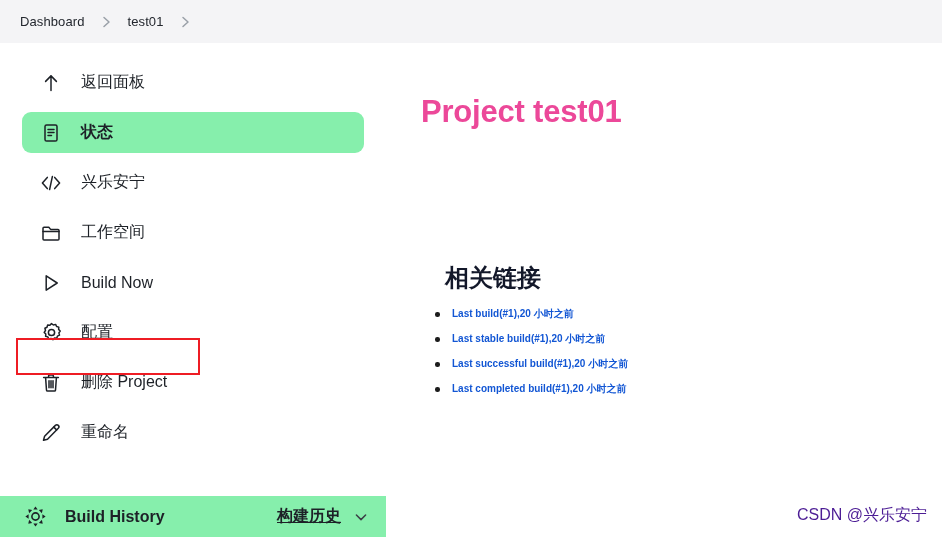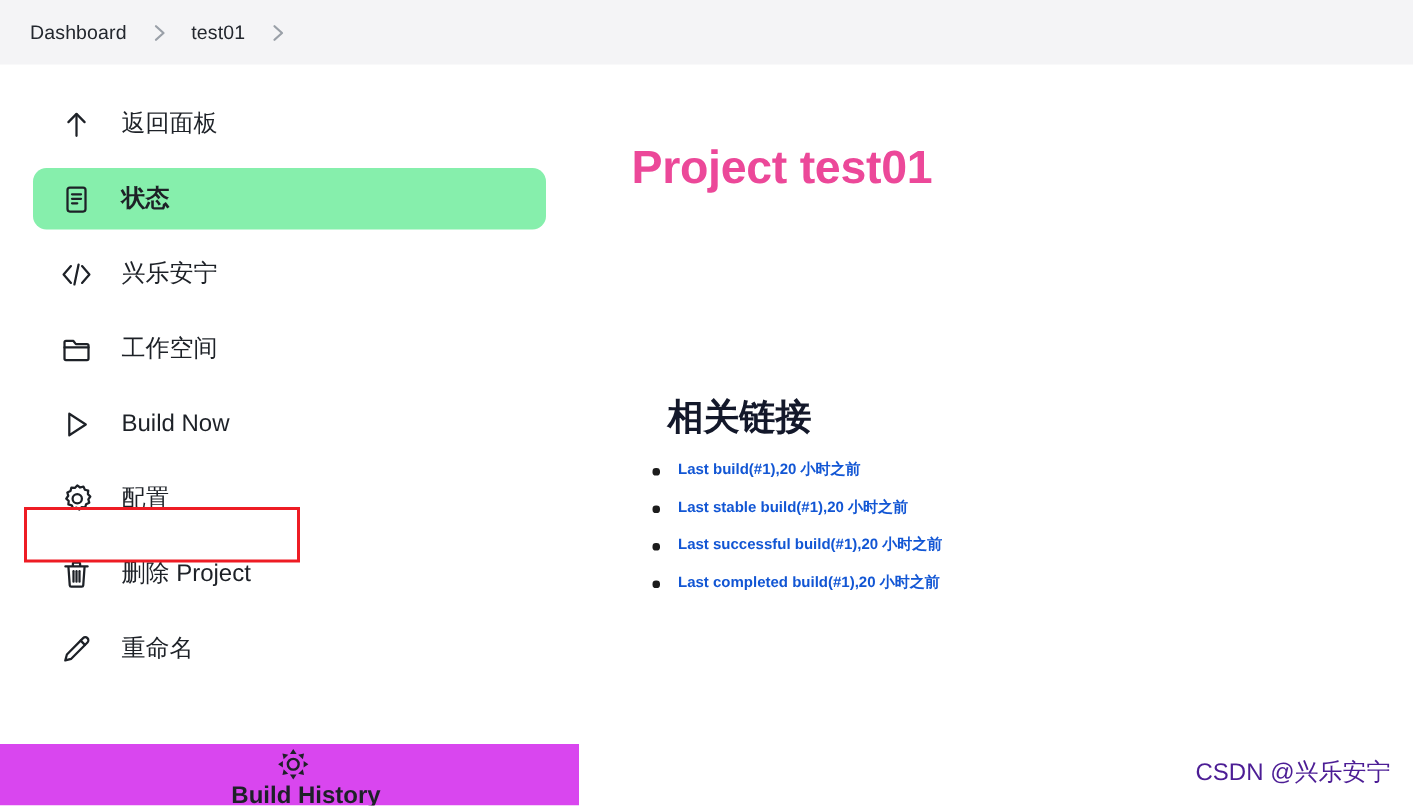--- a/index.html
+++ b/index.html
@@ -107,26 +107,25 @@
     pointer-events: none;
   }
 
   
   .sidebar-footer {
     position: absolute;
     left: 0;
     top: 453px;
     width: 386px;
     height: 41px;
-    background: #d946ef;
+    background: #86efac;
     display: flex;
     align-items: center;
     box-sizing: border-box;
     padding: 0 17px 0 22px;
-    flex-direction: column;
   }
   .bh-icon {
     width: 26px;
     height: 26px;
     flex: 0 0 26px;
     display: flex;
     align-items: center;
     justify-content: center;
     color: #1d2127;
   }

